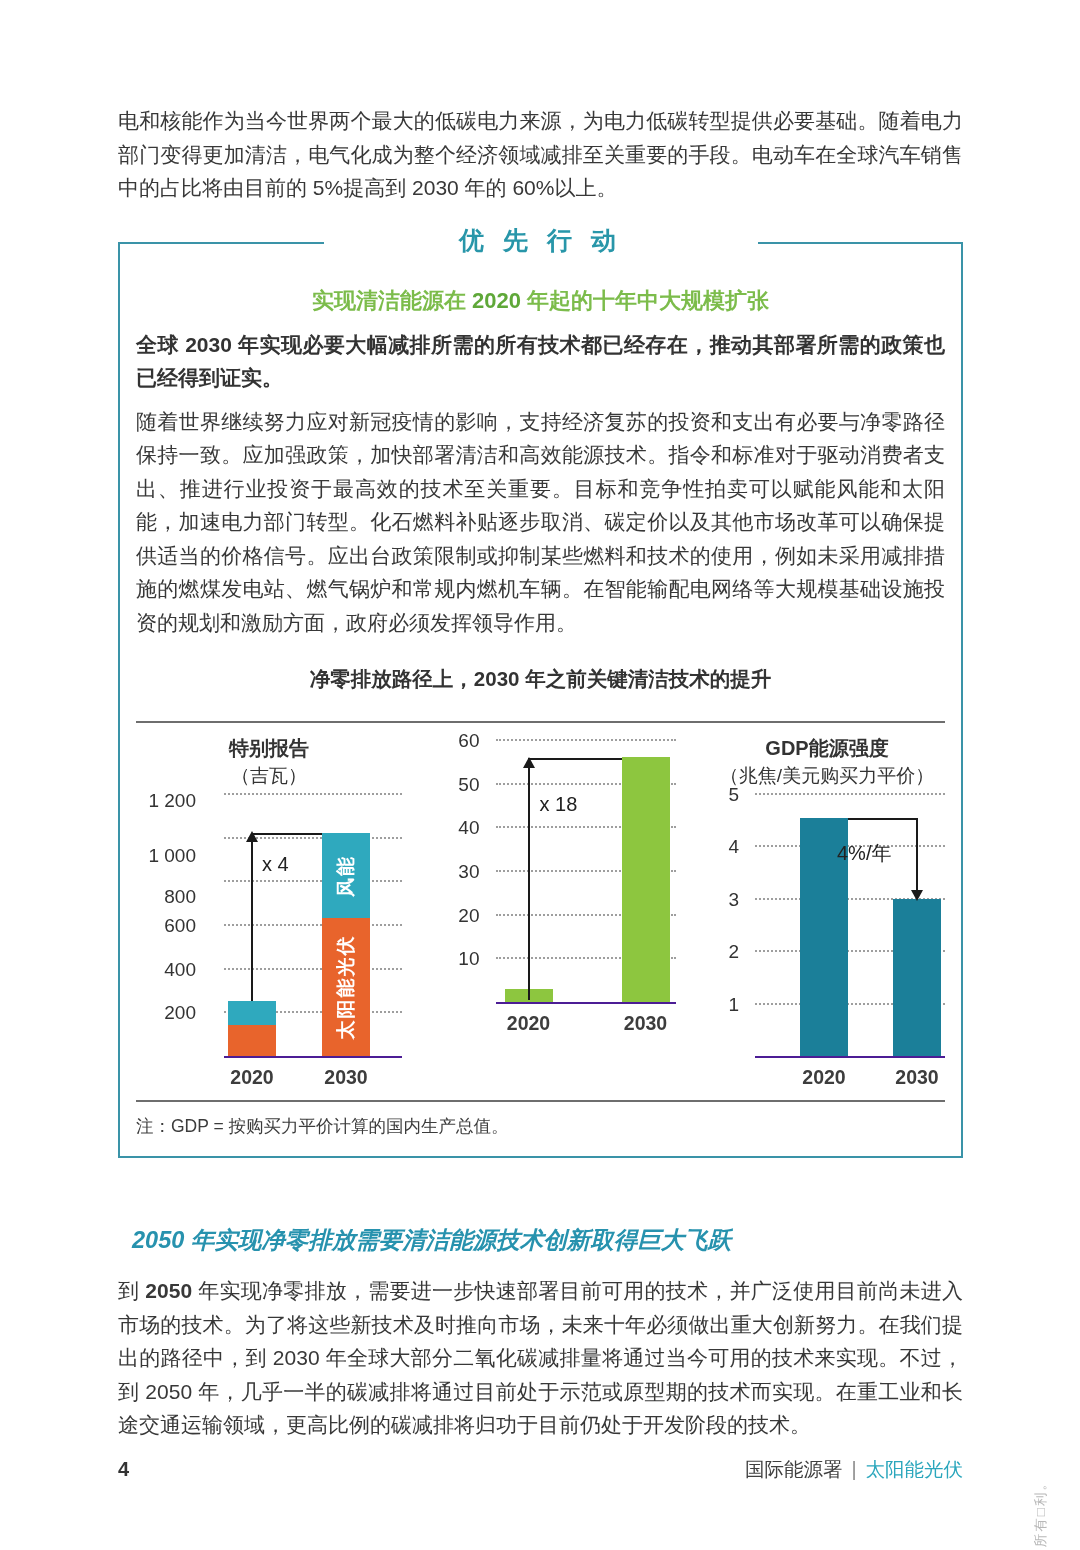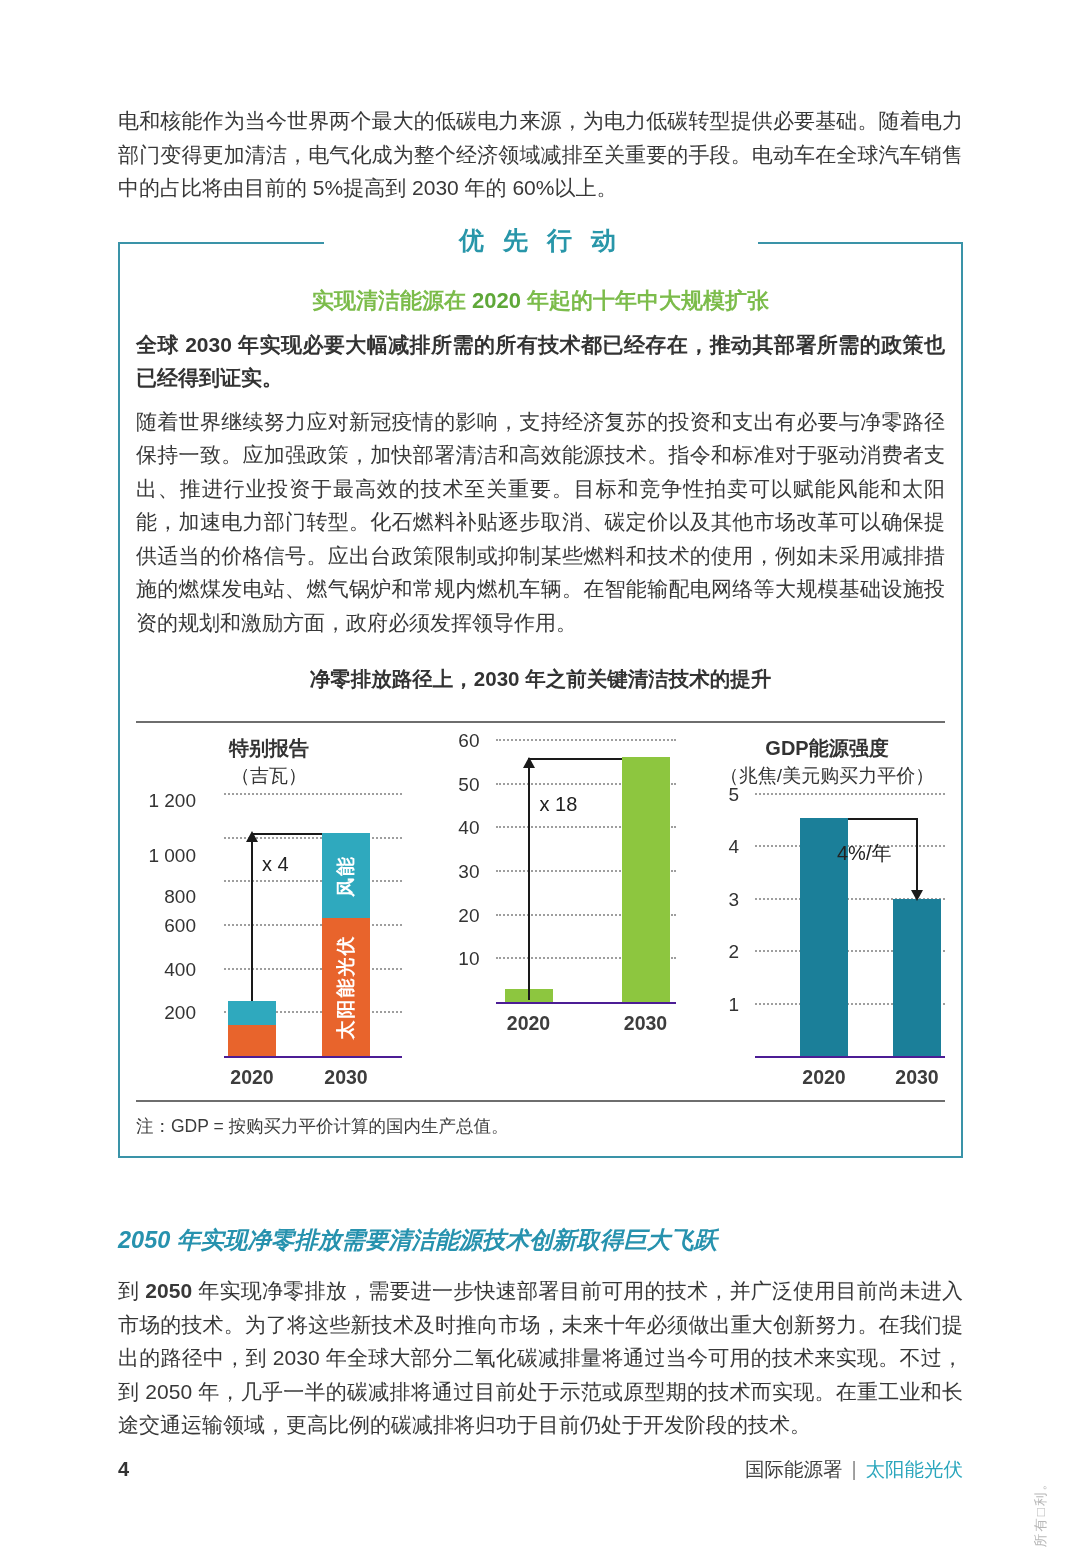--- a/index.html
+++ b/index.html
@@ -66,21 +66,21 @@
   .chart[data-chart="0"] .tick{right:28px}
   .chart[data-chart="1"] .yaxis{width:60px}.chart[data-chart="1"] .plot{width:180px}
   .chart[data-chart="1"] .xlabels{margin-left:60px;width:180px}
   .chart[data-chart="1"] .tick{right:16px}
   .chart[data-chart="2"] .yaxis{width:46px}.chart[data-chart="2"] .plot{width:190px}
   .chart[data-chart="2"] .xlabels{margin-left:46px;width:190px}
   .chart[data-chart="2"] .tick{right:16px}
   .figure-note{margin:12px 0 6px 0;font-size:17.5px;color:#3c3c3c;}
   
   .section-heading{
-    margin-top:66px;font-size:23.5px;font-weight:bold;font-style:italic;color:#2792AE;
+    margin-top:66px;font-size:23.5px;font-weight:bold;font-style:italic;color:#2792AE;margin-left:14px;
   }
   .section-para{margin-top:18px;}
   
   .footer{
     position:absolute;left:118px;right:117px;top:1456px;
     display:flex;justify-content:space-between;align-items:baseline;
   }
   .page-num{font-weight:bold;font-size:20px;color:#333;}
   .footer-right{font-size:19.5px;color:#3f3f3f;}
   .footer-right .sep{color:#8a8a8a;padding:0 9px;}

